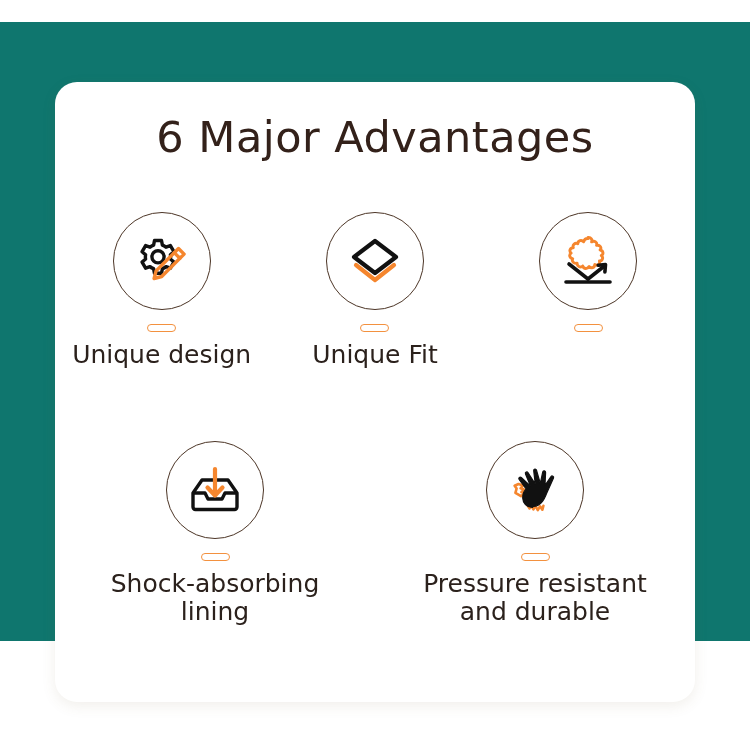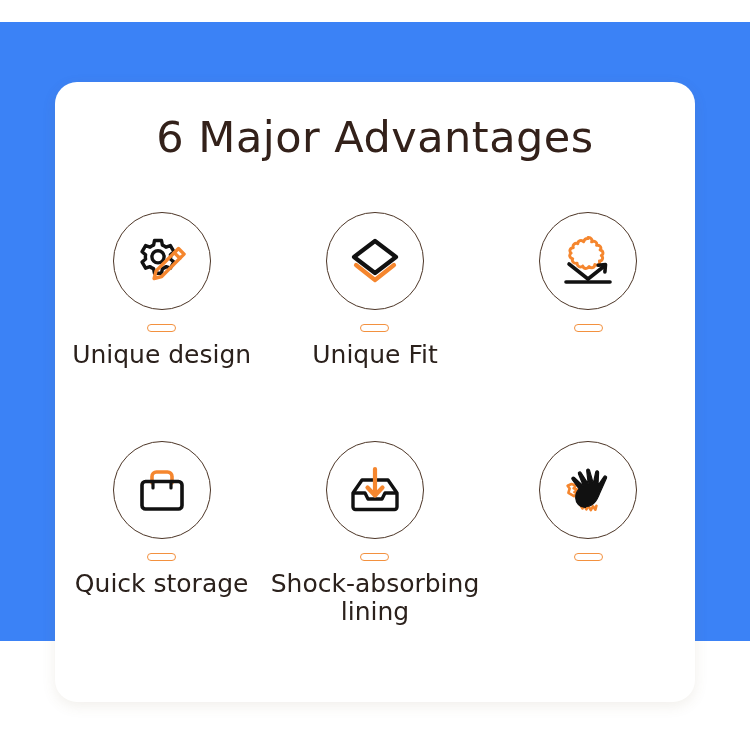--- a/index.html
+++ b/index.html
@@ -14,21 +14,21 @@
     overflow: hidden;
   }
 
   
   #page-frame {
     position: absolute;
     left: 0px;
     top: 22px;
     width: 750px;
     height: 619px;
-    background: #3b82f6;
+    background: #0f766e;
     box-sizing: border-box;
   }
 
   
   #advantages-card {
     position: absolute;
     left: 55px;
     top: 60px;
     width: 640px;
     height: 620px;
@@ -171,34 +171,20 @@
               </svg>
             </span>
           </div>
           <div class="pill-divider"></div>
         </div>
 
       </div>
 
       <div class="feature-row row-2">
 
-        <div class="feature-cell">
-          <div class="icon-circle">
-            <span>
-              <svg width="58" height="58" viewBox="0 0 58 58">
-                <path d="M19 22 V15.5 a4.5 4.5 0 0 1 4.5 -4.5 h11 a4.5 4.5 0 0 1 4.5 4.5 V22" fill="none" stroke="#f5862e" stroke-width="3.6" stroke-linejoin="round" stroke-linecap="round"></path>
-                <rect x="9" y="20.5" width="40" height="27.5" rx="3.5" fill="none" stroke="#111111" stroke-width="3.6"></rect>
-                <path d="M20 21.5 v5.5" stroke="#111111" stroke-width="3.2" stroke-linecap="round" fill="none"></path>
-                <path d="M38 21.5 v5.5" stroke="#111111" stroke-width="3.2" stroke-linecap="round" fill="none"></path>
-              </svg>
-            </span>
-          </div>
-          <div class="pill-divider"></div>
-          <div class="feature-label">Quick storage</div>
-        </div>
 
         <div class="feature-cell">
           <div class="icon-circle">
             <span>
               <svg width="58" height="58" viewBox="0 0 58 58">
                 <path d="M7 46 V32 L16 19 H42 L51 32 V46 a2.5 2.5 0 0 1 -2.5 2.5 H9.5 A2.5 2.5 0 0 1 7 46 Z" fill="none" stroke="#111111" stroke-width="3.4" stroke-linejoin="round"></path>
                 <path d="M7 32 H19 l3 6 h14 l3 -6 H51" fill="none" stroke="#111111" stroke-width="3.4" stroke-linejoin="round"></path>
                 <path d="M29 8 V33.5 M21.5 26.5 L29 34.5 L36.5 26.5" fill="none" stroke="#f5862e" stroke-width="4.2" stroke-linejoin="round" stroke-linecap="round"></path>
               </svg>
             </span>
@@ -214,19 +200,21 @@
               <svg width="60" height="58" viewBox="0 0 60 58">
                 <g fill="none" stroke="#f5862e" stroke-width="2.6" stroke-linejoin="round" stroke-linecap="round">
                   <path d="M13.5 23 l4.5 1.5 -2.4 2.8 3.4 1.2 -2.6 2.6 3.2 1.4 -3.6 2.6 -5.6 -3.3 1.2 -4.2 -2.0 -2.8 z"></path>
                   <path d="M22 43.5 l2.6 4.0 1.4 -3.4 2.4 4.2 1.8 -3.6 2.6 4.4 2.2 -3.8 2.4 3.4 1.0 -4.0"></path>
                 </g>
                 <path d="M27.5 46.5 c-6.0 -0.3 -9.6 -4.6 -9.8 -9.6 c-0.2 -4.2 1.6 -7.0 3.4 -9.0 l-7.0 -9.6 c-1.0 -1.4 0.9 -3.0 2.2 -1.8 l9.2 8.6 -5.0 -12.2 c-0.7 -1.7 1.6 -2.8 2.6 -1.2 l7.2 11.4 -1.6 -13.4 c-0.2 -1.8 2.3 -2.2 2.8 -0.5 l3.8 13.2 2.4 -11.4 c0.4 -1.8 3.0 -1.4 2.9 0.4 l-0.6 12.9 6.0 -8.6 c1.0 -1.5 3.2 -0.2 2.5 1.4 l-6.6 14.6 c-1.4 3.2 -2.2 5.8 -4.4 8.6 c-2.4 3.1 -5.6 5.3 -9.4 5.2 z" fill="#111111" stroke="#111111" stroke-width="1.2" stroke-linejoin="round"></path>
               </svg>
             </span>
           </div>
           <div class="pill-divider"></div>
+          <div class="feature-label">Pressure resistant
+and durable</div>
         </div>
 
       </div>
 
     </div>
   </div>
 </div>
 
 </body></html>

